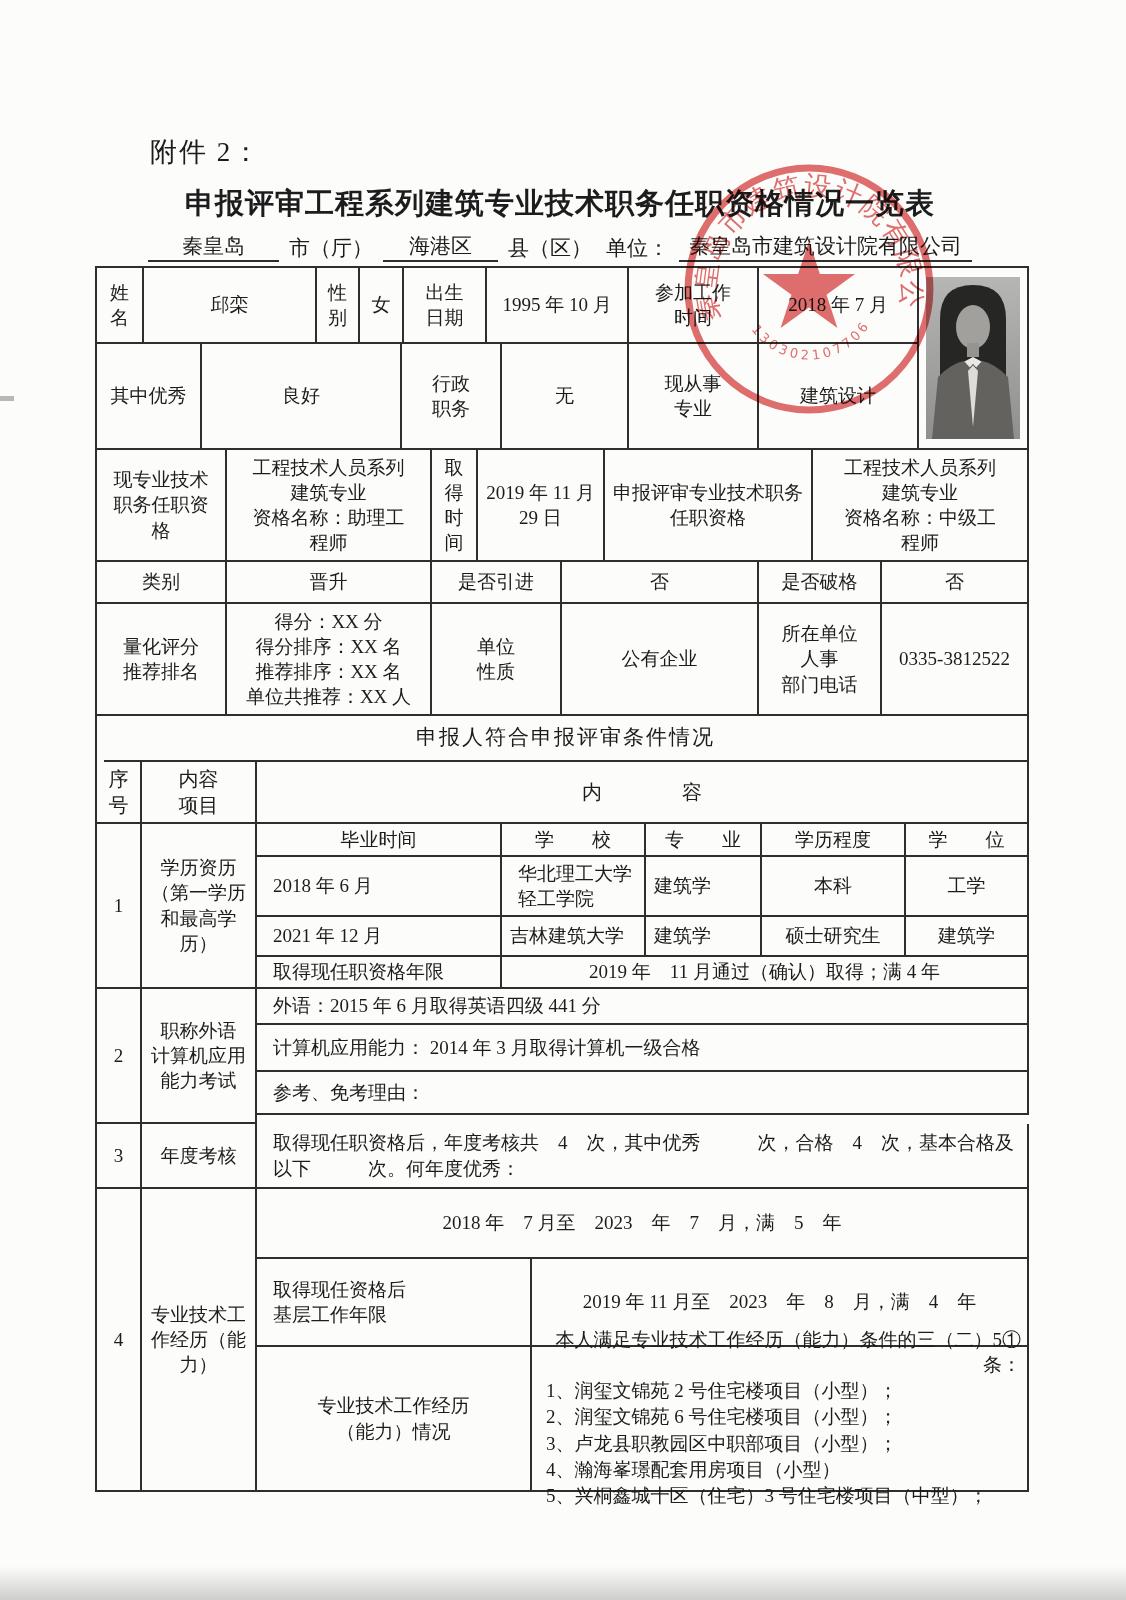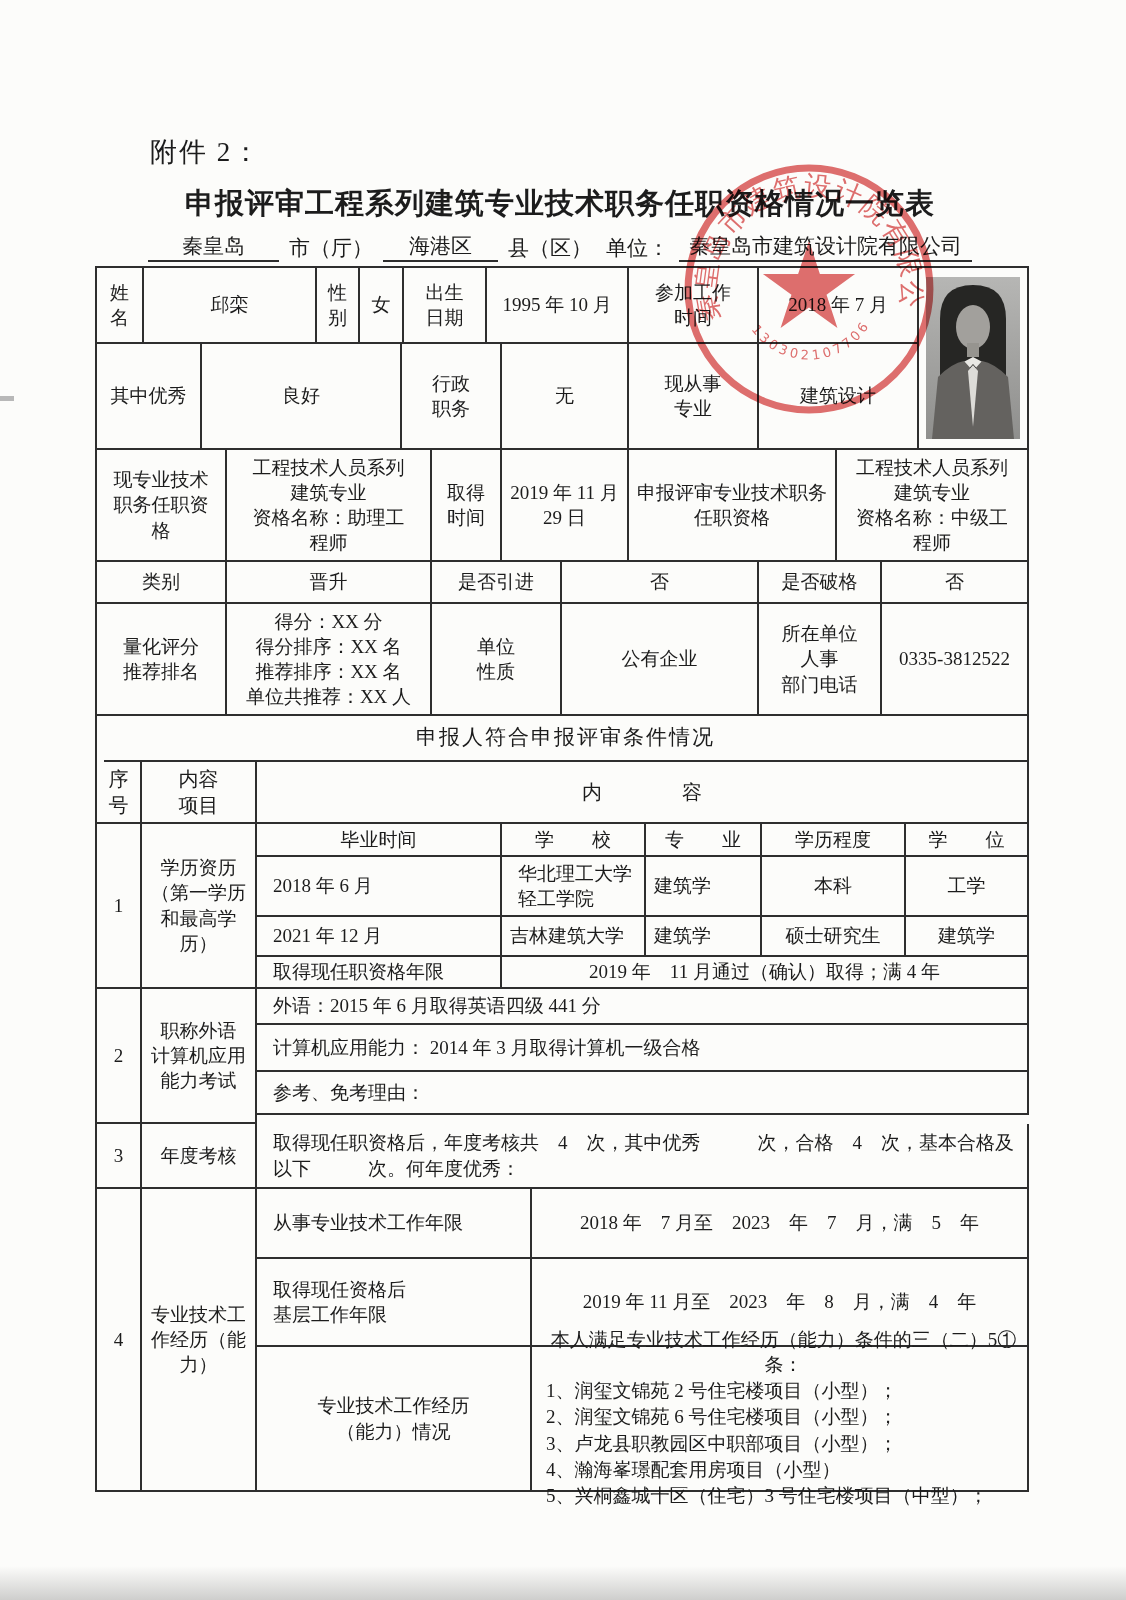--- a/index.html
+++ b/index.html
@@ -27,21 +27,21 @@
   .c{box-sizing:border-box;border-right:2px solid #2e2e2e;border-bottom:2px solid #2e2e2e;
      display:flex;align-items:center;justify-content:center;text-align:center;
      padding:2px 6px;white-space:pre-line;}
   .c.left{justify-content:flex-start;text-align:left;padding-left:16px;}
   .c.fill{flex:1;}
   .wrap{box-sizing:border-box;flex:1;display:block;padding:0;border:none;}
   .colstack{display:block;width:822px;}
   .section-head{font-size:21px;letter-spacing:2px;margin-left:7px;}
   .colhead{font-size:20px;}
   .list-cell{flex-direction:column;align-items:flex-start;justify-content:center;
-     text-align:center;padding-left:14px;line-height:1.28;}
+     text-align:right;padding-left:14px;line-height:1.28;}
   .list-cell div{margin:1px 0;}
 
   
   .photo-cell{align-items:center;justify-content:center;padding:0;}
   .photo-frame{width:94px;height:162px;background:#f2f2f0;display:flex;align-items:center;justify-content:center;}
 
   
   .stamp{position:absolute;left:678px;top:158px;width:262px;height:262px;
     opacity:.82;mix-blend-mode:multiply;pointer-events:none;z-index:5;}
 
@@ -119,21 +119,21 @@
     </div>
 
     <div class="row" style="height:112px">
       <div class="c" style="width:130px">现专业技术
 职务任职资
 格</div>
       <div class="c" style="width:205px">工程技术人员系列
 建筑专业
 资格名称：助理工
 程师</div>
-      <div class="c" style="width:70px">取得
+      <div class="c" style="width:46px">取得
 时间</div>
       <div class="c" style="width:127px">2019 年 11 月
 29 日</div>
       <div class="c" style="width:208px">申报评审专业技术职务
 任职资格</div>
       <div class="c fill">工程技术人员系列
 建筑专业
 资格名称：中级工
 程师</div>
     </div>
@@ -235,21 +235,20 @@
 以下　　　次。何年度优秀：</div>
     </div>
 
     <div class="row" style="height:303px">
       <div class="c" style="width:45px">4</div>
       <div class="c" style="width:115px">专业技术工
 作经历（能
 力）</div>
       <div class="wrap">
         <div class="row" style="height:70px">
-          <div class="c left" style="width:275px">从事专业技术工作年限</div>
           <div class="c fill">2018 年　7 月至　2023　年　7　月，满　5　年</div>
         </div>
         <div class="row" style="height:88px">
           <div class="c left" style="width:275px">取得现任资格后
 基层工作年限</div>
           <div class="c fill">2019 年 11 月至　2023　年　8　月，满　4　年</div>
         </div>
         <div class="row" style="height:145px">
           <div class="c" style="width:275px">专业技术工作经历
 （能力）情况</div>

